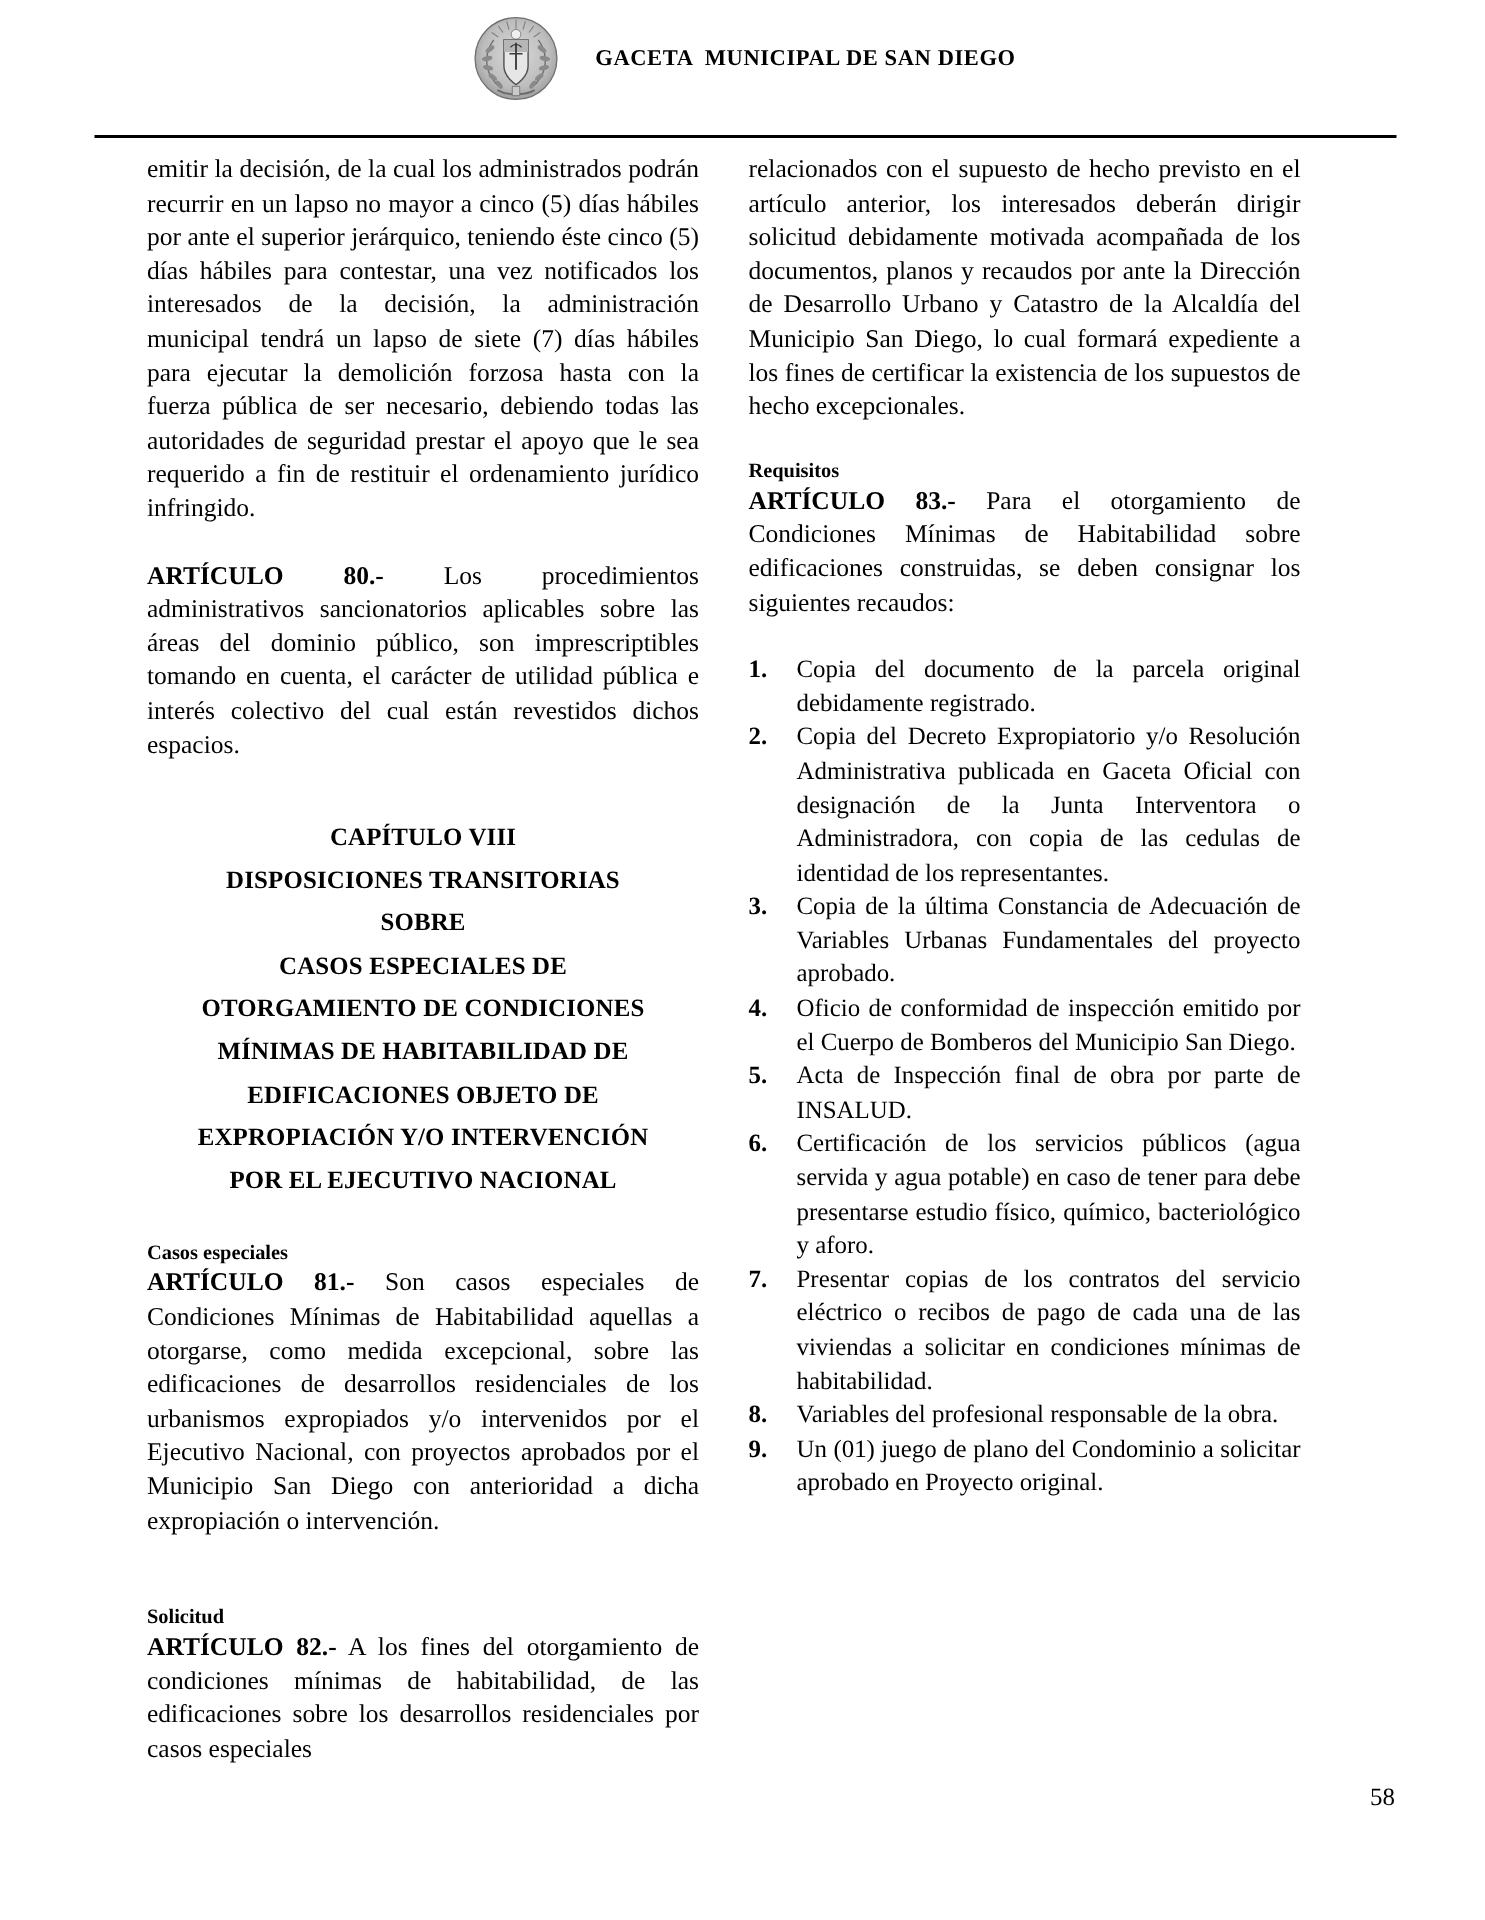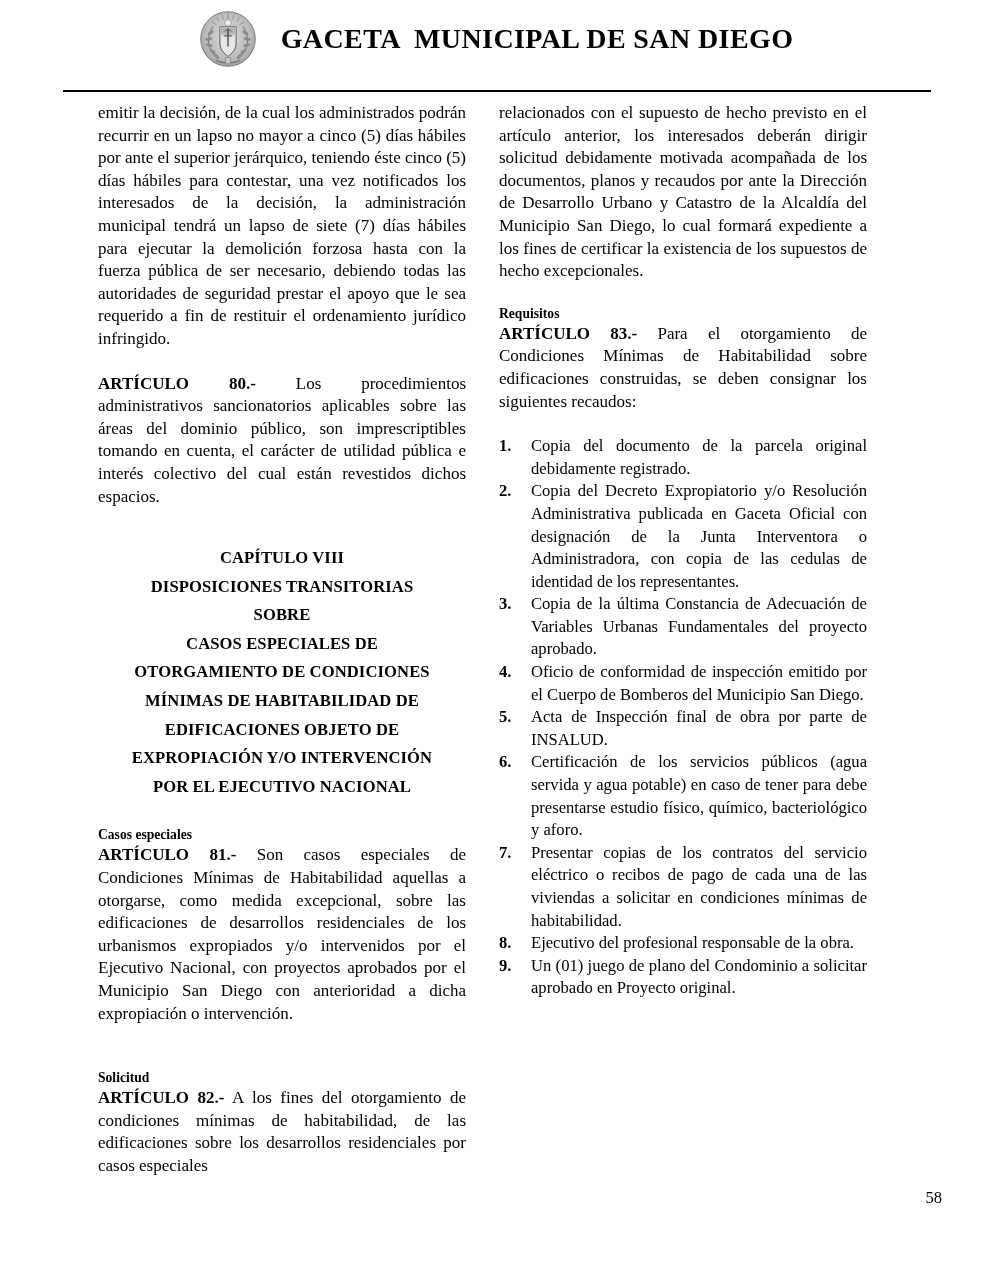--- a/index.html
+++ b/index.html
@@ -29,21 +29,21 @@
   .crest {
     width: 62px;
     height: 62px;
     margin-right: 22px;
     flex: 0 0 auto;
     display: block;
   }
   .masthead-title {
     font-family: "Liberation Serif", "DejaVu Serif", serif;
     font-weight: bold;
-    font-size: 28px;
+    font-size: 15px;
     letter-spacing: 0.4px;
     white-space: pre;
     line-height: 1;
   }
   .header-rule {
     position: absolute;
     left: 63px;
     top: 90px;
     width: 868px;
     border: 0;
@@ -116,21 +116,21 @@
     left: 0;
     top: 0;
     font-weight: bold;
     width: 26px;
     text-align: left;
   }
 
   
   .page-number {
     position: absolute;
-    left: 12px;
+    left: 0;
     top: 1188px;
     width: 930px;
     text-align: right;
     font-size: 16.6px;
     line-height: 20px;
   }
 </style>
 </head>
 <body>
 
@@ -234,20 +234,20 @@
     <div class="gap-m"></div>
 
     <ol class="req-list">
       <li><span class="num">1.</span><span>Copia del documento de la parcela original debidamente registrado.</span></li>
       <li><span class="num">2.</span><span>Copia del Decreto Expropiatorio y/o Resolución Administrativa publicada en Gaceta Oficial con designación de la Junta Interventora o Administradora, con copia de las cedulas de identidad de los representantes.</span></li>
       <li><span class="num">3.</span><span>Copia de la última Constancia de Adecuación de Variables Urbanas Fundamentales del proyecto aprobado.</span></li>
       <li><span class="num">4.</span><span>Oficio de conformidad de inspección emitido por el Cuerpo de Bomberos del Municipio San Diego.</span></li>
       <li><span class="num">5.</span><span>Acta de Inspección final de obra por parte de INSALUD.</span></li>
       <li><span class="num">6.</span><span>Certificación de los servicios públicos (agua servida y agua potable) en caso de tener para debe presentarse estudio físico, químico, bacteriológico y aforo.</span></li>
       <li><span class="num">7.</span><span>Presentar copias de los contratos del servicio eléctrico o recibos de pago de cada una de las viviendas a solicitar en condiciones mínimas de habitabilidad.</span></li>
-      <li><span class="num">8.</span><span>Ejecutivo del profesional responsable de la obra.</span></li>
+      <li><span class="num">8.</span><span>Variables del profesional responsable de la obra.</span></li>
       <li><span class="num">9.</span><span>Un (01) juego de plano del Condominio a solicitar aprobado en Proyecto original.</span></li>
     </ol>
 
   </div>
 </div>
 
 <div class="page-number">58</div>
 
 </body></html>

